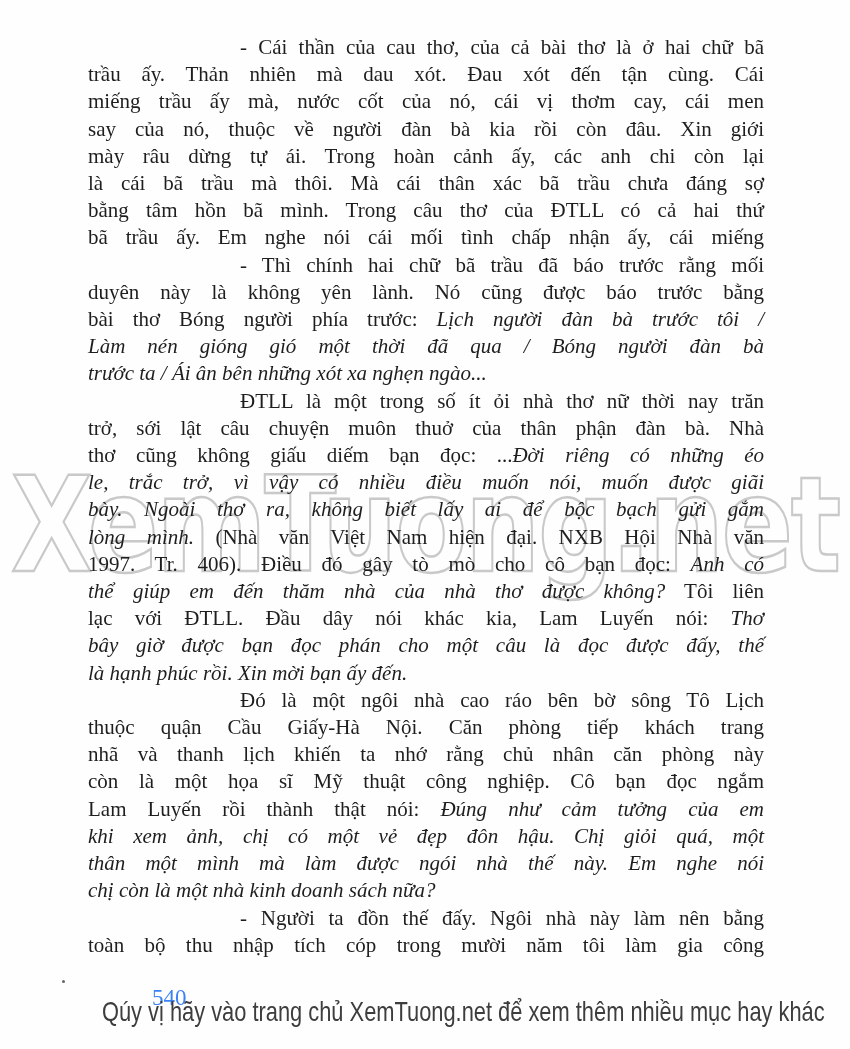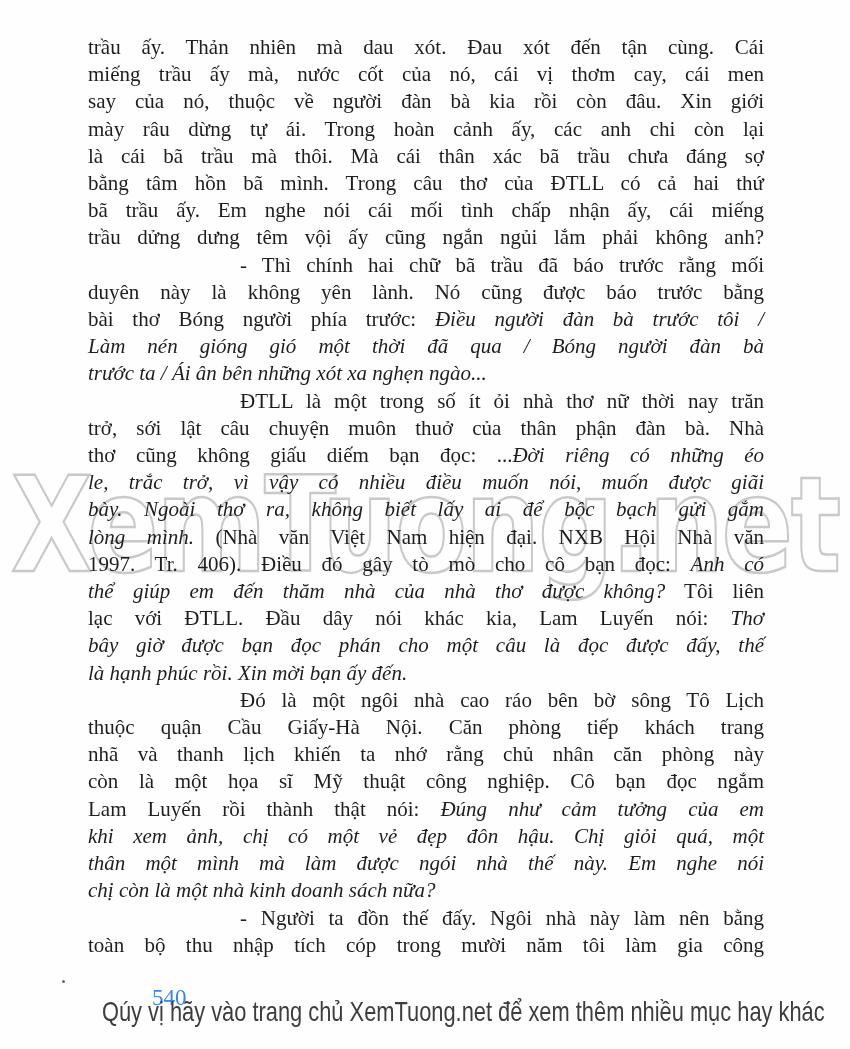--- a/index.html
+++ b/index.html
@@ -75,31 +75,31 @@
   }
 </style>
 </head>
 <body>
 
 <div class="scan-page">
 
   <div class="watermark">XemTuong.net</div>
 
   <div class="text-block">
+      <div class="line just indent"><span>- Cái thần của cau thơ, của cả bài thơ là ở hai chữ bã</span></div>
       <div class="line just"><span>trầu ấy. Thản nhiên mà dau xót. Đau xót đến tận cùng. Cái</span></div>
       <div class="line just"><span>miếng trầu ấy mà, nước cốt của nó, cái vị thơm cay, cái men</span></div>
       <div class="line just"><span>say của nó, thuộc về người đàn bà kia rồi còn đâu. Xin giới</span></div>
       <div class="line just"><span>mày râu dừng tự ái. Trong hoàn cảnh ấy, các anh chi còn lại</span></div>
       <div class="line just"><span>là cái bã trầu mà thôi. Mà cái thân xác bã trầu chưa đáng sợ</span></div>
       <div class="line just"><span>bằng tâm hồn bã mình. Trong câu thơ của ĐTLL có cả hai thứ</span></div>
       <div class="line just"><span>bã trầu ấy. Em nghe nói cái mối tình chấp nhận ấy, cái miếng</span></div>
-      <div class="line just"><span>trầu dửng dưng têm vội ấy cũng ngắn ngủi lắm phải không anh?</span></div>
       <div class="line just indent"><span>- Thì chính hai chữ bã trầu đã báo trước rằng mối</span></div>
       <div class="line just"><span>duyên này là không yên lành. Nó cũng được báo trước bằng</span></div>
-      <div class="line just"><span>bài thơ Bóng người phía trước: </span><span class="i">Điều người đàn bà trước tôi /</span></div>
+      <div class="line just"><span>bài thơ Bóng người phía trước: </span><span class="i">Lịch người đàn bà trước tôi /</span></div>
       <div class="line just"><span class="i">Làm nén gióng gió một thời đã qua / Bóng người đàn bà</span></div>
       <div class="line left"><span class="i">trước ta / Ái ân bên những xót xa nghẹn ngào...</span></div>
       <div class="line just indent"><span>ĐTLL là một trong số ít ỏi nhà thơ nữ thời nay trăn</span></div>
       <div class="line just"><span>trở, sới lật câu chuyện muôn thuở của thân phận đàn bà. Nhà</span></div>
       <div class="line just"><span>thơ cũng không giấu diếm bạn đọc: ...</span><span class="i">Đời riêng có những éo</span></div>
       <div class="line just"><span class="i">le, trắc trở, vì vậy có nhiều điều muốn nói, muốn được giãi</span></div>
       <div class="line just"><span class="i">bày. Ngoài thơ ra, không biết lấy ai để bộc bạch gửi gắm</span></div>
       <div class="line just"><span class="i">lòng mình.</span><span> (Nhà văn Việt Nam hiện đại. NXB Hội Nhà văn</span></div>
       <div class="line just"><span>1997. Tr. 406). Điều đó gây tò mò cho cô bạn đọc: </span><span class="i">Anh có</span></div>
       <div class="line just"><span class="i">thể giúp em đến thăm nhà của nhà thơ được không?</span><span> Tôi liên</span></div>

